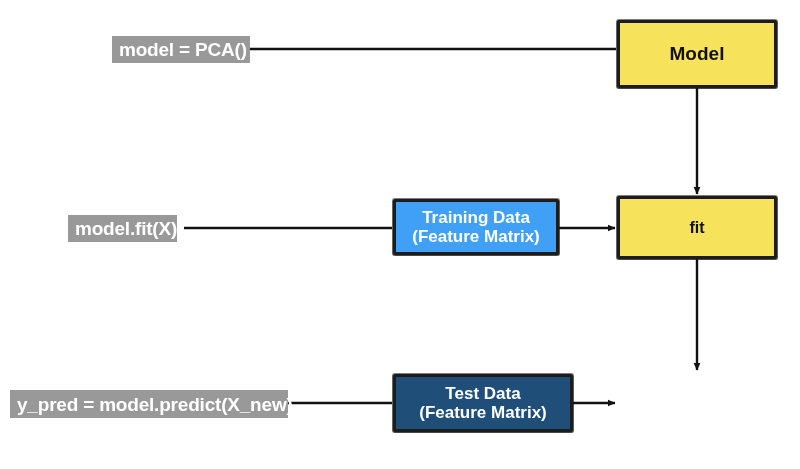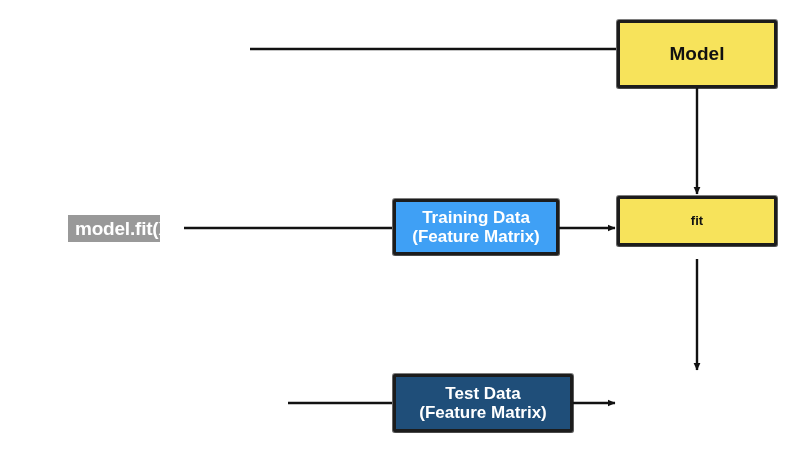--- a/index.html
+++ b/index.html
@@ -98,34 +98,36 @@
 
     <line x1="559" y1="228" x2="615" y2="228" stroke="#111111" stroke-width="2.4" marker-end="url(#arrow)"></line>
 
     <line x1="697" y1="259" x2="697" y2="370" stroke="#111111" stroke-width="2.4" marker-end="url(#arrow)"></line>
 
     <line x1="288" y1="403" x2="392" y2="403" stroke="#111111" stroke-width="2.4"></line>
 
     <line x1="559" y1="403" x2="615" y2="403" stroke="#111111" stroke-width="2.4" marker-end="url(#arrow)"></line>
   </svg>
 
+  <div class="code-chip" style="left:112px; top:36px; width:138px; height:27px;">model = PCA()</div>
 
-  <div class="code-chip" style="left:68px; top:215px; width:92px; height:27px;">model.fit(X)</div>
+  <div class="code-chip" style="left:68px; top:215px; width:109px; height:27px;">model.fit(X)</div>
 
+  <div class="code-chip" style="left:10px; top:390px; width:278px; height:28px;">y_pred = model.predict(X_new)</div>
 
   <div class="node node-yellow" style="left:617px; top:20px; width:160px; height:68px; font-size:19px;">
     <span class="line1">Model</span>
   </div>
 
   <div class="node node-blue-light" style="left:393px; top:199px; width:166px; height:56px; font-size:17px;">
     <span class="line1">Training Data</span>
     <span class="line2">(Feature Matrix)</span>
   </div>
 
-  <div class="node node-yellow" style="left:617px; top:196px; width:160px; height:50px; font-size:13px;">
+  <div class="node node-yellow" style="left:617px; top:196px; width:160px; height:63px; font-size:16px;">
     <span class="line1">fit</span>
   </div>
 
   <div class="node node-blue-dark" style="left:393px; top:374px; width:180px; height:58px; font-size:17px;">
     <span class="line1">Test Data</span>
     <span class="line2">(Feature Matrix)</span>
   </div>
 
 
 </div>

